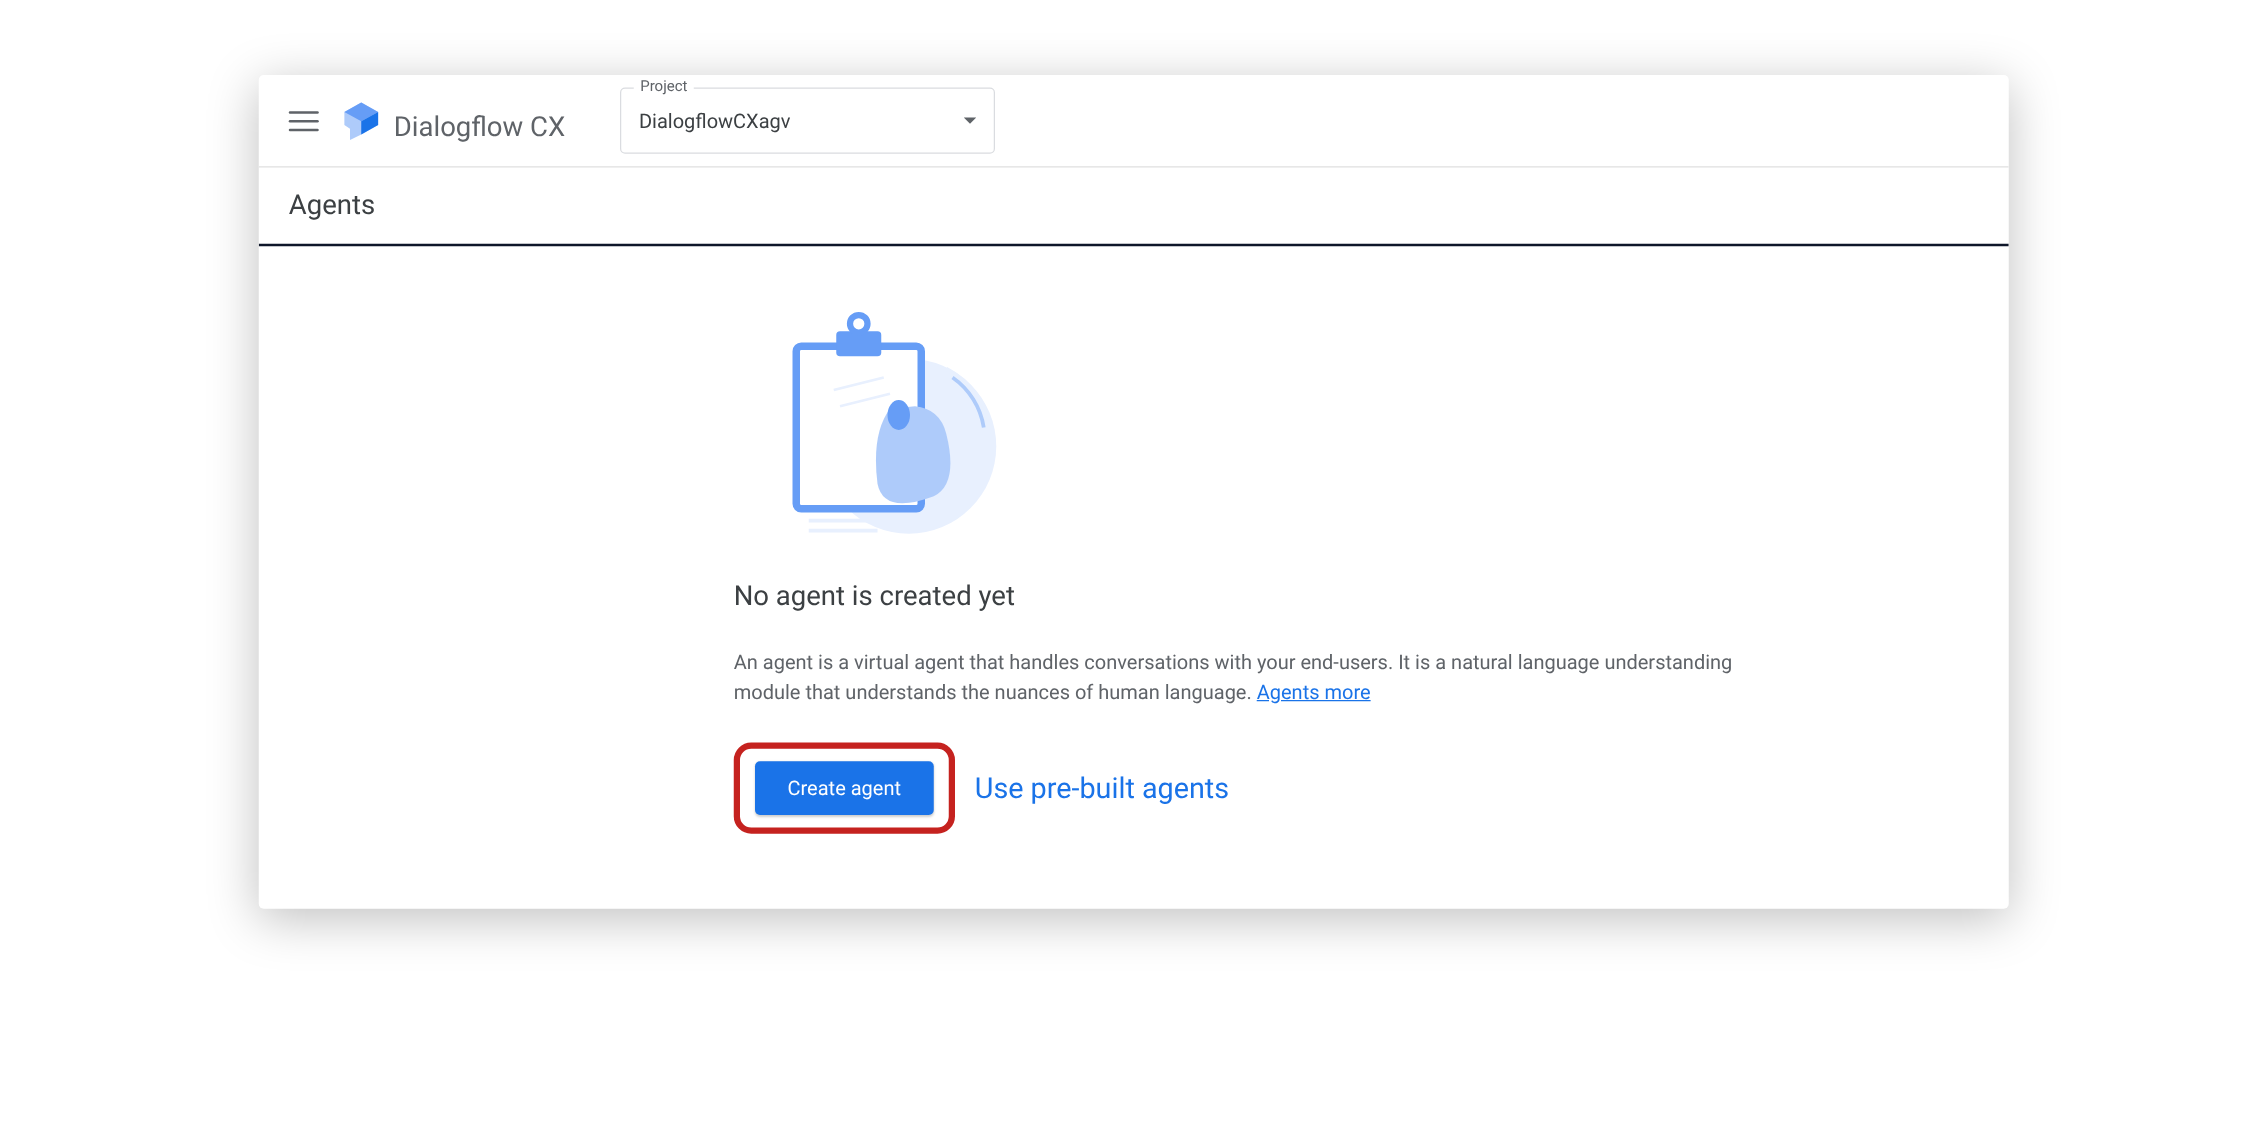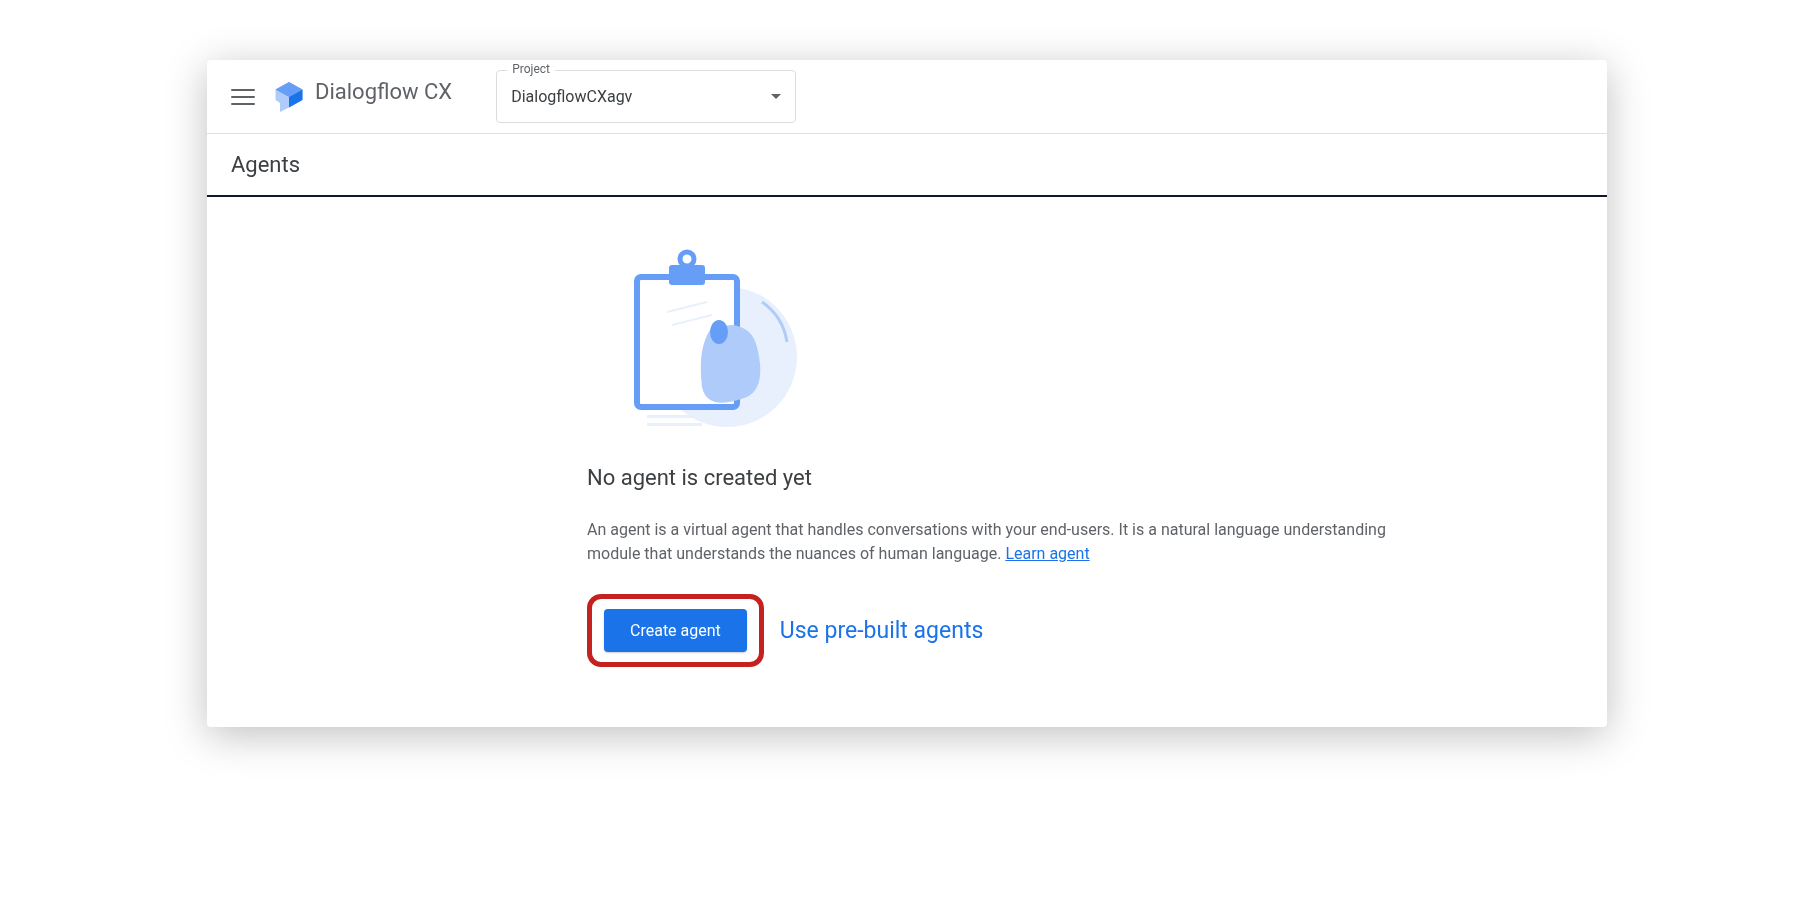--- a/index.html
+++ b/index.html
@@ -39,21 +39,21 @@
       gap: 5px;
     }
     .hamburger span {
       display: block;
       height: 2px;
       background: #5f6368;
       border-radius: 1px;
     }
     .logo-wrap {
       display: flex;
-      align-items: flex-start;
+      align-items: flex-end;
       gap: 8px;
     }
     .logo-icon {
       width: 36px;
       height: 36px;
     }
     .product-name {
       font-size: 22px;
       color: #5f6368;
       font-weight: 400;
@@ -200,21 +200,21 @@
       <line x1="85" y1="78" x2="125" y2="68" stroke="#e8f0fe" stroke-width="2"></line>
       <path d="M125 80 Q110 100 115 140 Q120 165 160 150 Q180 140 170 100 Q165 80 145 78 Z" fill="#aecbfa"></path>
       <ellipse cx="132" cy="85" rx="9" ry="12" fill="#669df6"></ellipse>
       <rect x="60" y="168" width="70" height="3" fill="#e8f0fe"></rect>
       <rect x="60" y="176" width="55" height="3" fill="#e8f0fe"></rect>
     </svg>
 
     <div class="empty-title">No agent is created yet</div>
 
     <div class="empty-desc">
-      <span>An agent is a virtual agent that handles conversations with your end-users. It is a natural language understanding module that understands the nuances of human language. </span><a href="#">Learn agent</a>
+      <span>An agent is a virtual agent that handles conversations with your end-users. It is a natural language understanding module that understands the nuances of human language. </span><a href="#">Agents more</a>
     </div>
 
     <div class="actions">
       <div class="highlight-frame">
         <button class="create-btn">Create agent</button>
       </div>
       <a class="prebuilt-link">Use pre-built agents</a>
     </div>
   </div>
 

